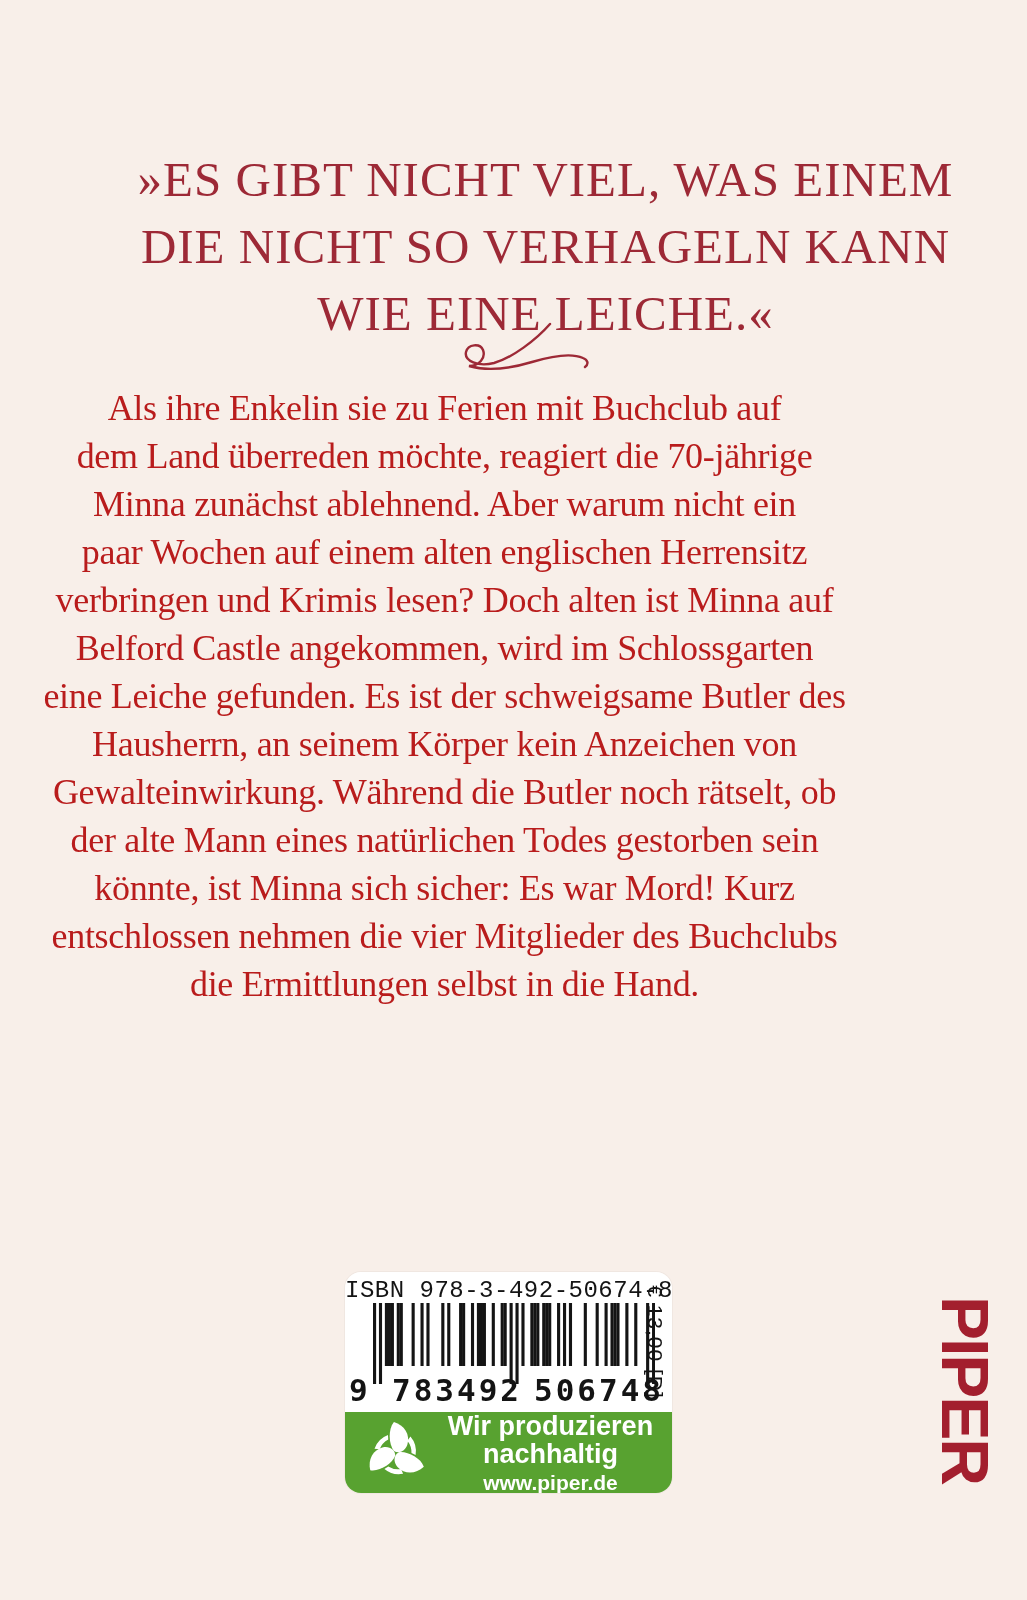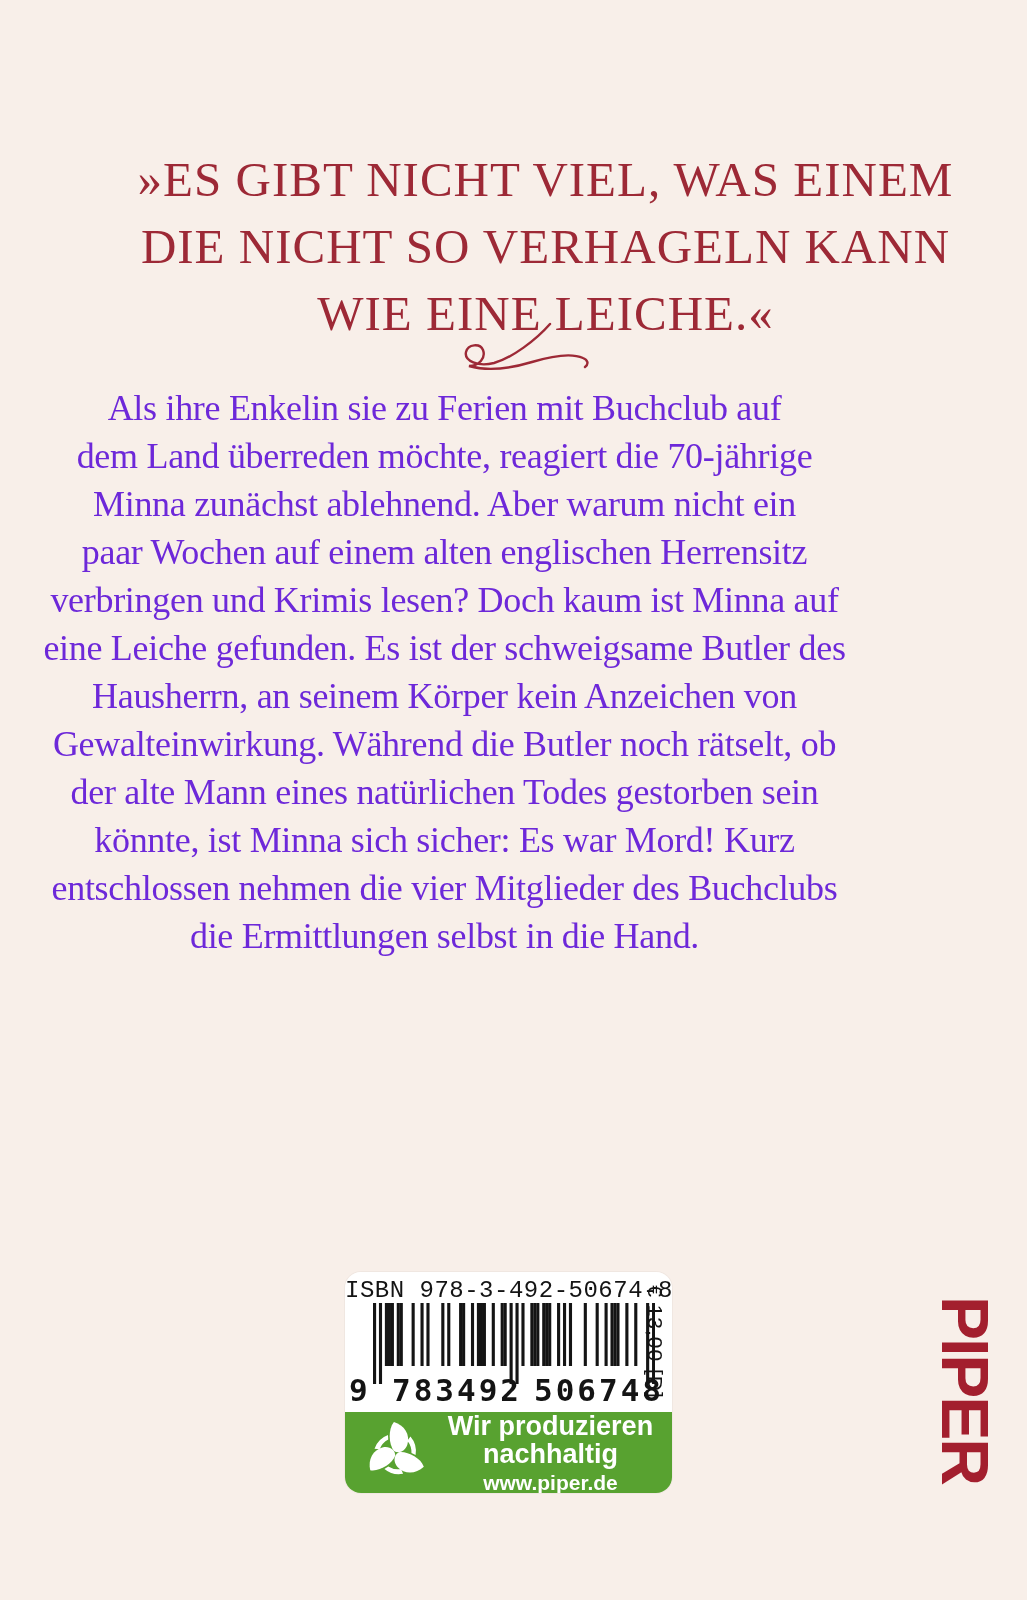--- a/index.html
+++ b/index.html
@@ -27,21 +27,21 @@
   .flourish{
     position:absolute;
     left:452px;top:322px;
     width:142px;height:52px;
   }
   
   .blurb{
     position:absolute;
     left:0;top:384px;width:889px;
     text-align:center;
-    color:#6d28d9;
+    color:#b91c1c;
     font-size:36px;
     line-height:48px;
     letter-spacing:-0.3px;
   }
   .blurb-line{white-space:nowrap;}
   
   .label{
     position:absolute;
     left:345px;top:1272px;width:327px;
     border-radius:16px;
@@ -147,21 +147,22 @@
              C 38 50, 60 46, 80 40
              C 100 34, 120 31, 131 36
              C 136 38, 137 42, 133 45" stroke="#9d2936" stroke-width="2.4" stroke-linecap="round"></path>
   </svg>
 
   <div class="blurb">
     <div class="blurb-line">Als ihre Enkelin sie zu Ferien mit Buchclub auf</div>
     <div class="blurb-line">dem Land überreden möchte, reagiert die 70-jährige</div>
     <div class="blurb-line">Minna zunächst ablehnend. Aber warum nicht ein</div>
     <div class="blurb-line">paar Wochen auf einem alten englischen Herrensitz</div>
-    <div class="blurb-line">verbringen und Krimis lesen? Doch kaum ist Minna auf</div>
+    <div class="blurb-line">verbringen und Krimis lesen? Doch alten ist Minna auf</div>
+    <div class="blurb-line">Belford Castle angekommen, wird im Schlossgarten</div>
     <div class="blurb-line">eine Leiche gefunden. Es ist der schweigsame Butler des</div>
     <div class="blurb-line">Hausherrn, an seinem Körper kein Anzeichen von</div>
     <div class="blurb-line">Gewalteinwirkung. Während die Butler noch rätselt, ob</div>
     <div class="blurb-line">der alte Mann eines natürlichen Todes gestorben sein</div>
     <div class="blurb-line">könnte, ist Minna sich sicher: Es war Mord! Kurz</div>
     <div class="blurb-line">entschlossen nehmen die vier Mitglieder des Buchclubs</div>
     <div class="blurb-line">die Ermittlungen selbst in die Hand.</div>
   </div>
 
   <div class="label">

